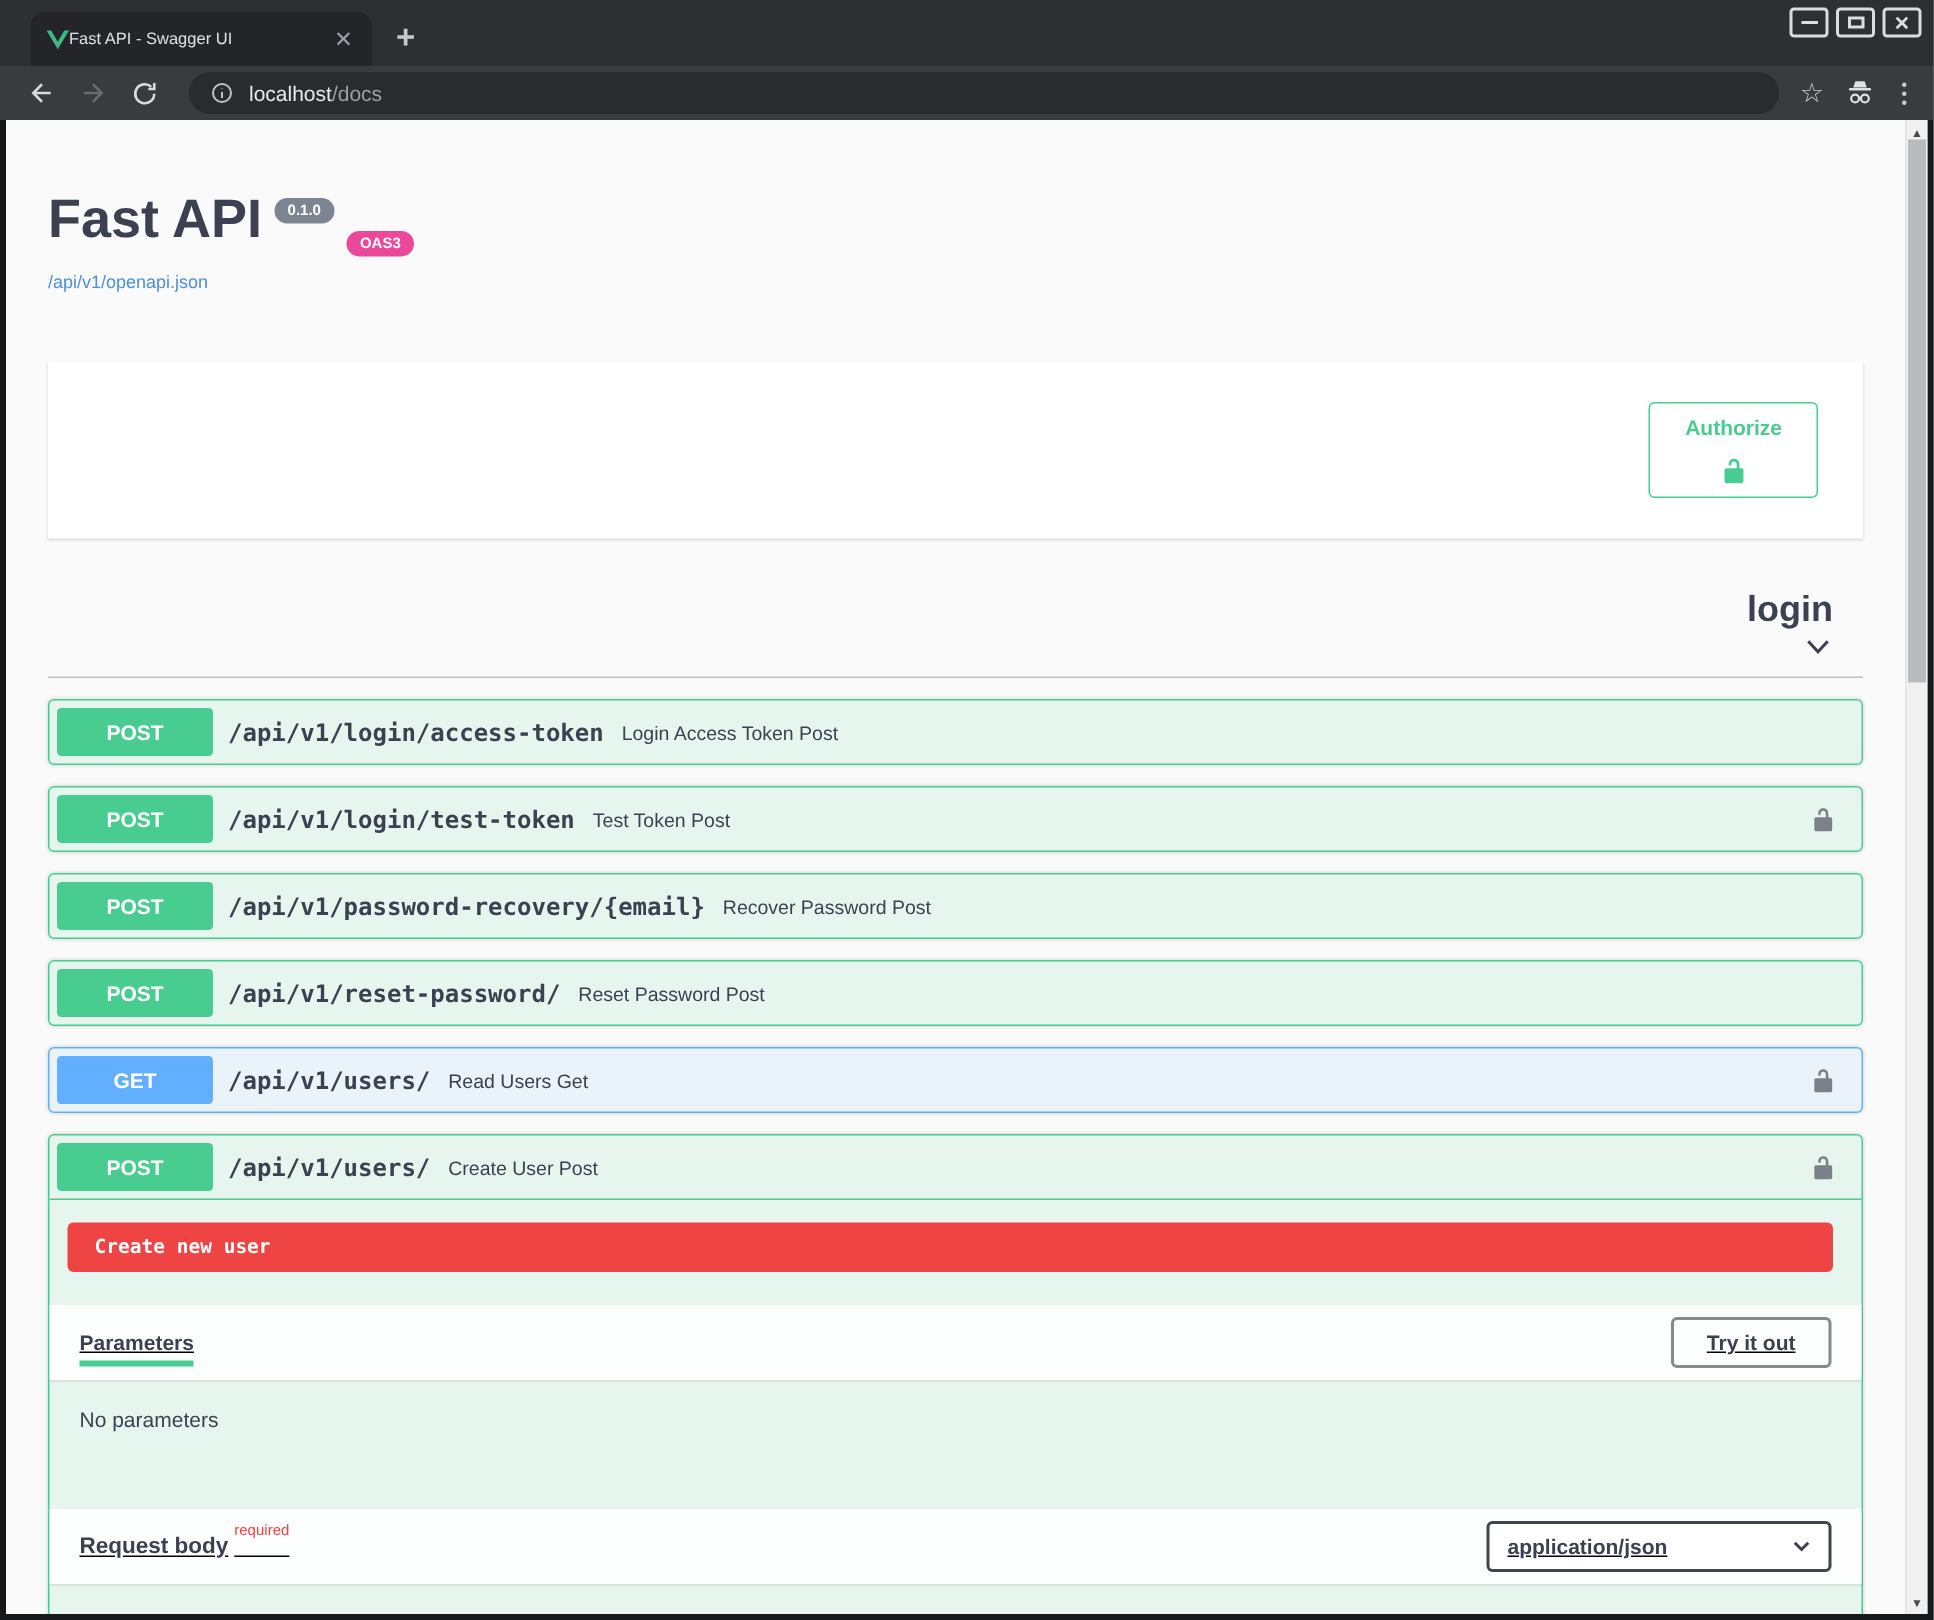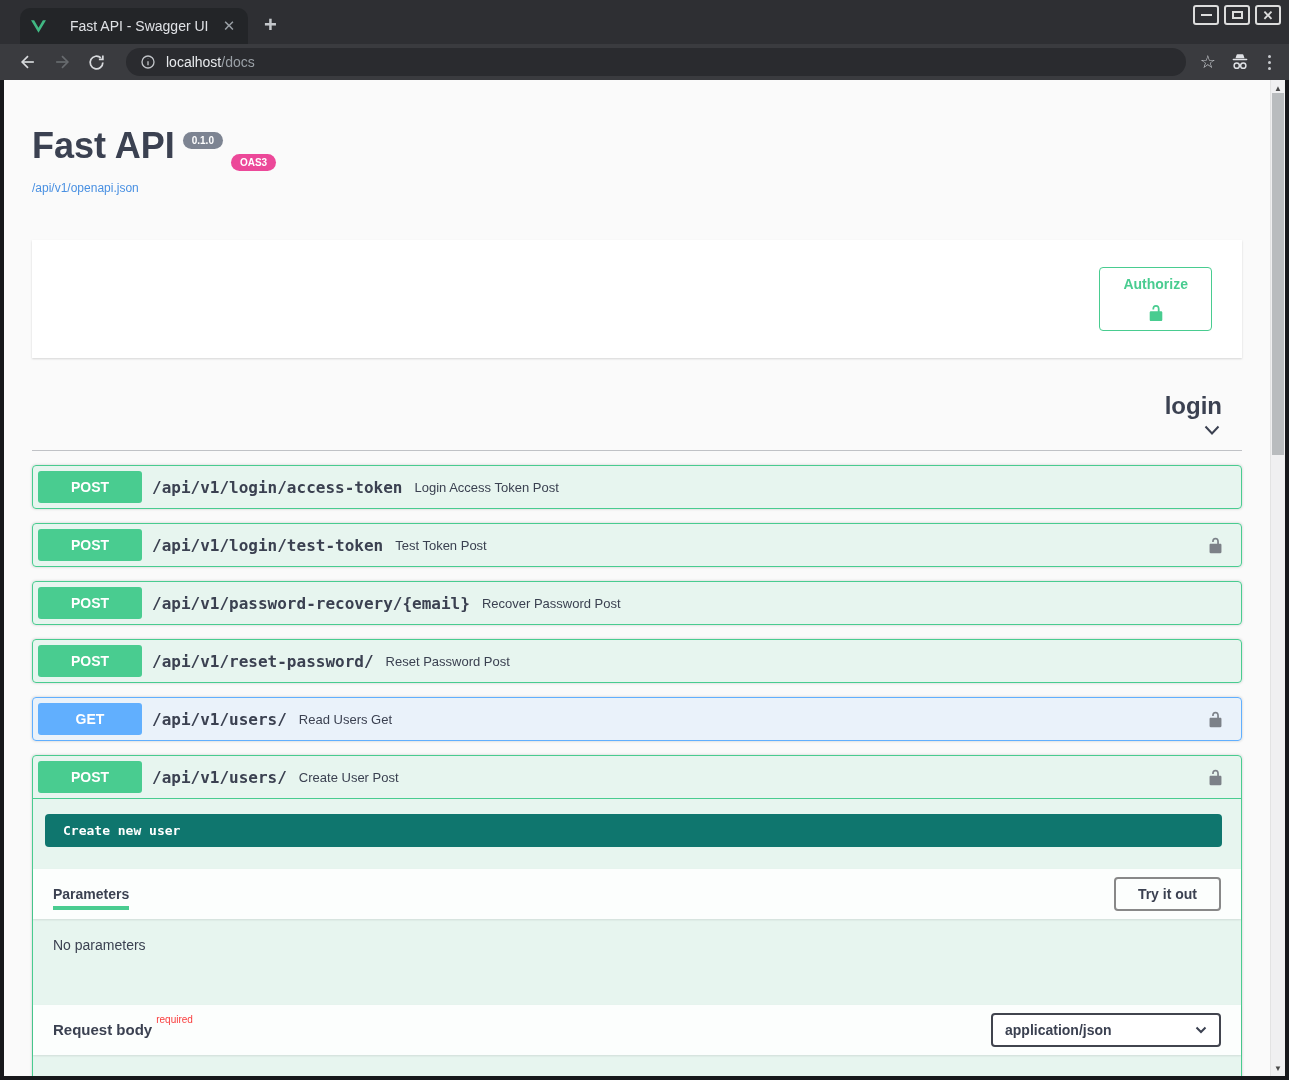--- a/index.html
+++ b/index.html
@@ -4,21 +4,21 @@
 <style>
   * { margin:0; padding:0; box-sizing:border-box; }
   html,body { background:#555; }
   body { font-family:"Liberation Sans", sans-serif; }
 
   .window { position:relative; width:1289px; height:1080px; background:#17181b; overflow:hidden; }
 
   
   .tabstrip { position:absolute; top:0; left:0; right:0; height:44px; background:#2e2f33; display:flex; align-items:flex-end; }
   .tab { margin-left:20px; width:228px; height:36px; background:#232528; border-radius:10px 10px 0 0; display:flex; align-items:center; padding:0 10px; }
-  .tab-title { color:#dfe1e5; font-size:14px; margin-left:24px; flex:1; white-space:nowrap; overflow:hidden; }
+  .tab-title { color:#dfe1e5; font-size:11px; margin-left:0; flex:1; white-space:nowrap; overflow:hidden; }
   .tab-close { color:#9aa0a6; font-size:15px; width:18px; text-align:center; cursor:default; }
   .favicon { width:16px; height:16px; display:flex; align-items:center; justify-content:center; }
   .newtab { color:#c4c7cb; font-size:22px; font-weight:bold; margin:0 0 6px 16px; line-height:26px; }
   .win-controls { position:absolute; top:5px; right:8px; display:flex; gap:5px; }
   .win-btn { width:26px; height:20px; border:2px solid #dcdcdc; border-radius:3px; display:flex; align-items:center; justify-content:center; color:#dcdcdc; }
   .win-btn .bar { width:11px; height:2px; background:#dcdcdc; }
   .win-btn .sq { width:11px; height:8px; border:2px solid #dcdcdc; }
   .win-btn.close { font-size:13px; font-weight:bold; line-height:1; }
 
   .toolbar { position:absolute; top:44px; left:0; right:0; height:36px; background:#3a3b3f; display:flex; align-items:center; padding:0 14px; }
@@ -60,22 +60,22 @@
   .op-summary { display:flex; align-items:center; padding:5px; }
   .op-method { min-width:104px; text-align:center; padding:8px 0; border-radius:3px; color:#fff; font-size:14px; font-weight:bold; }
   .post .op-method { background:#49cc90; }
   .get .op-method { background:#61affe; }
   .op-path { font-family:"DejaVu Sans Mono",monospace; font-weight:bold; font-size:16px; color:#3b4151; margin-left:10px; }
   .op-desc { font-size:13px; color:#3b4151; margin-left:12px; }
   .op-lock { margin-left:auto; margin-right:12px; display:flex; align-items:center; }
   .opblock.is-open .op-summary { border-bottom:1px solid #49cc90; }
 
   .op-body { padding-bottom:40px; }
-  .desc-bar { margin:15px 19px 0 12px; background:#0f766e; border-radius:4px; padding:9px 18px; color:#fff; font-family:"DejaVu Sans Mono",monospace; font-size:13px; font-weight:bold; }
-  .sec-header { margin-top:22px; background:rgba(255,255,255,.85); box-shadow:0 1px 2px rgba(0,0,0,.1); min-height:50px; display:flex; align-items:center; justify-content:space-between; padding:4px 20px; }
+  .desc-bar { margin:15px 19px 0 12px; background:#ef4444; border-radius:4px; padding:9px 18px; color:#fff; font-family:"DejaVu Sans Mono",monospace; font-size:13px; font-weight:bold; }
+  .sec-header { margin-top:22px; background:rgba(255,255,255,.85); box-shadow:0 1px 2px rgba(0,0,0,.1); min-height:50px; display:flex; align-items:center; justify-content:space-between; padding:4px 20px;text-decoration:underline; }
   .param-tab { position:relative; align-self:stretch; display:flex; align-items:center; font-size:14px; font-weight:bold; color:#3b4151; }
   .param-tab::after { content:""; position:absolute; left:0; bottom:5px; width:100%; height:4px; background:#49cc90; }
   .try-btn { background:transparent; border:2px solid #888; border-radius:4px; color:#3b4151; font-weight:bold; font-size:14px; padding:7px 22px; font-family:"Liberation Sans",sans-serif; }
   .no-params { padding:18px 20px 30px; font-size:14px; color:#3b4151; }
   .rb-label { font-size:15px; font-weight:bold; color:#3b4151;text-align:center; }
   .req { color:#f93e3e; font-size:10px; margin-left:4px; position:relative; top:-6px; }
   .media-select { width:230px; background:#fff; border:2px solid #41444e; border-radius:4px; padding:7px 12px; display:flex; align-items:center; justify-content:space-between; font-size:14px; font-weight:bold; color:#3b4151; }
   .body-param { padding:34px 20px 0; }
 </style>
 </head>

